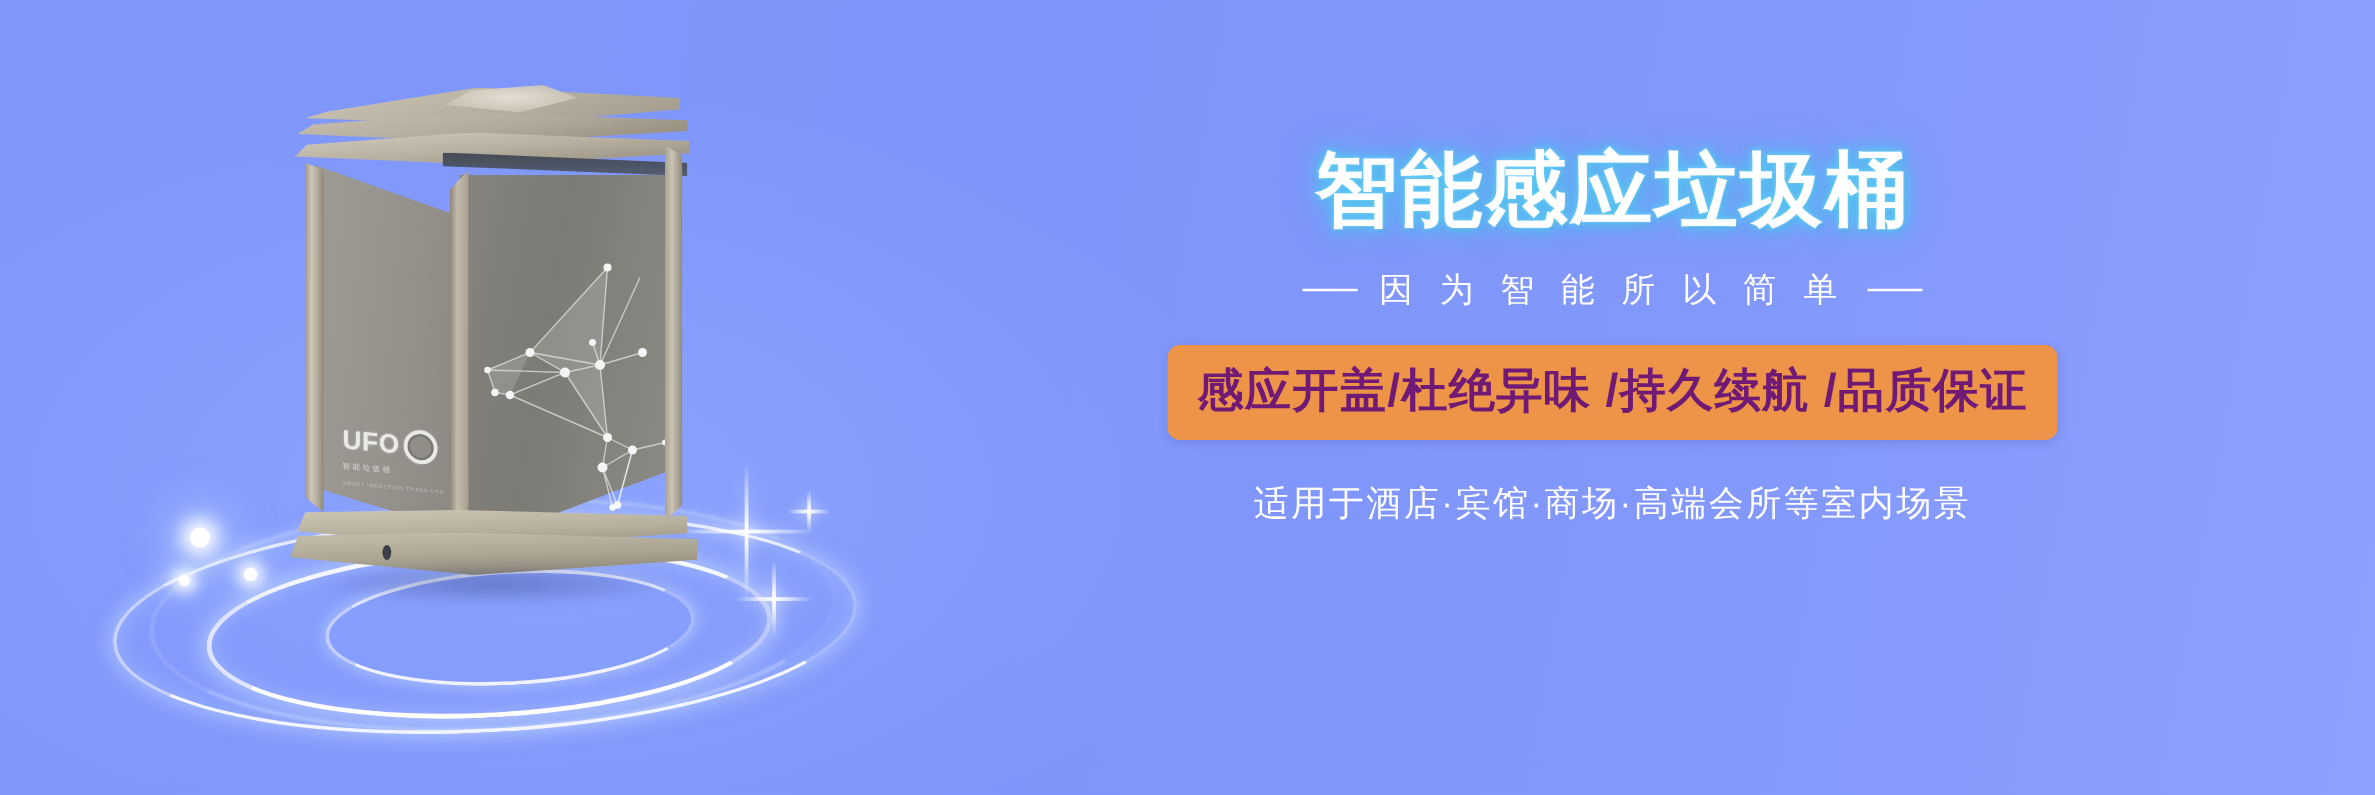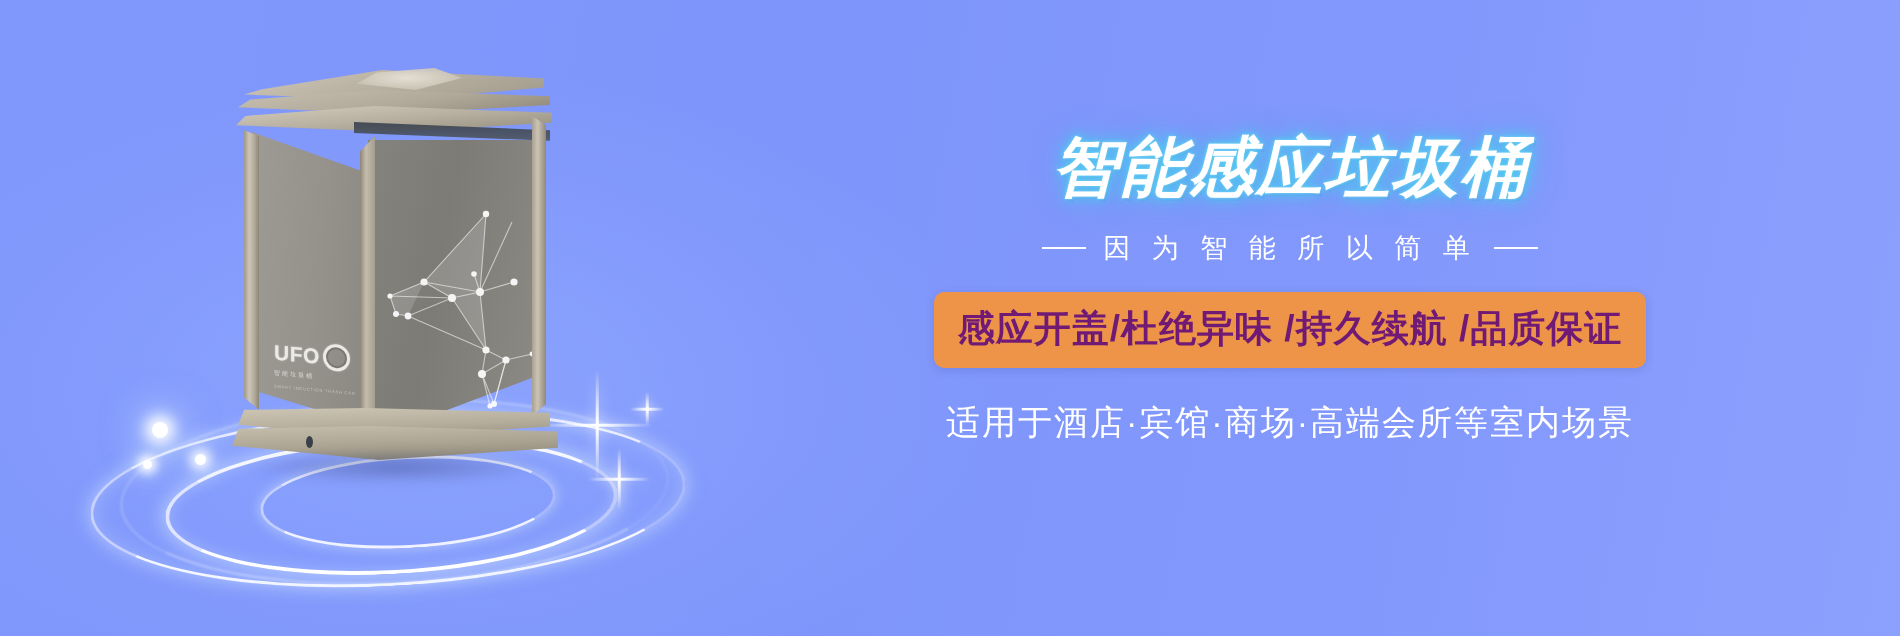--- a/index.html
+++ b/index.html
@@ -208,26 +208,25 @@
     width:820px;
     text-align:center;
   }
   .title{
     font-family:"Liberation Sans","DejaVu Sans",sans-serif;
     font-size:66px;
     font-weight:700;
     color:#ffffff;
     letter-spacing:2px;
     line-height:1;
-    margin:16px;
+    margin:0;
     text-shadow:
       0 0 2px #7fd4f5, 0 0 5px #63c9f2, 0 0 11px #4fc2f0,
       0 0 20px rgba(79,194,240,.85), 0 0 34px rgba(79,194,240,.45),
       2px 3px 0 rgba(60,90,190,.18);
-    font-style: italic;
   }
   .subtitle{
     margin:30px 0 0 0;
     font-family:"Liberation Sans","DejaVu Sans",sans-serif;
     font-size:27px;
     font-weight:400;
     color:#ffffff;
     letter-spacing:7px;
     white-space:nowrap;
     display:flex;
@@ -251,21 +250,21 @@
     font-weight:700;
     letter-spacing:1px;
     padding:12px 24px 14px 24px;
     border-radius:10px;
     white-space:nowrap;
     box-shadow:0 2px 8px rgba(50,60,120,.18);
   }
   .scene{
     margin-top:32px;
     font-family:"Liberation Sans","DejaVu Sans",sans-serif;
-    font-size:34px;
+    font-size:28px;
     font-weight:400;
     color:#ffffff;
     letter-spacing:2px;
     white-space:nowrap;
   }
 </style>
 </head>
 <body>
 
 <div id="banner">

